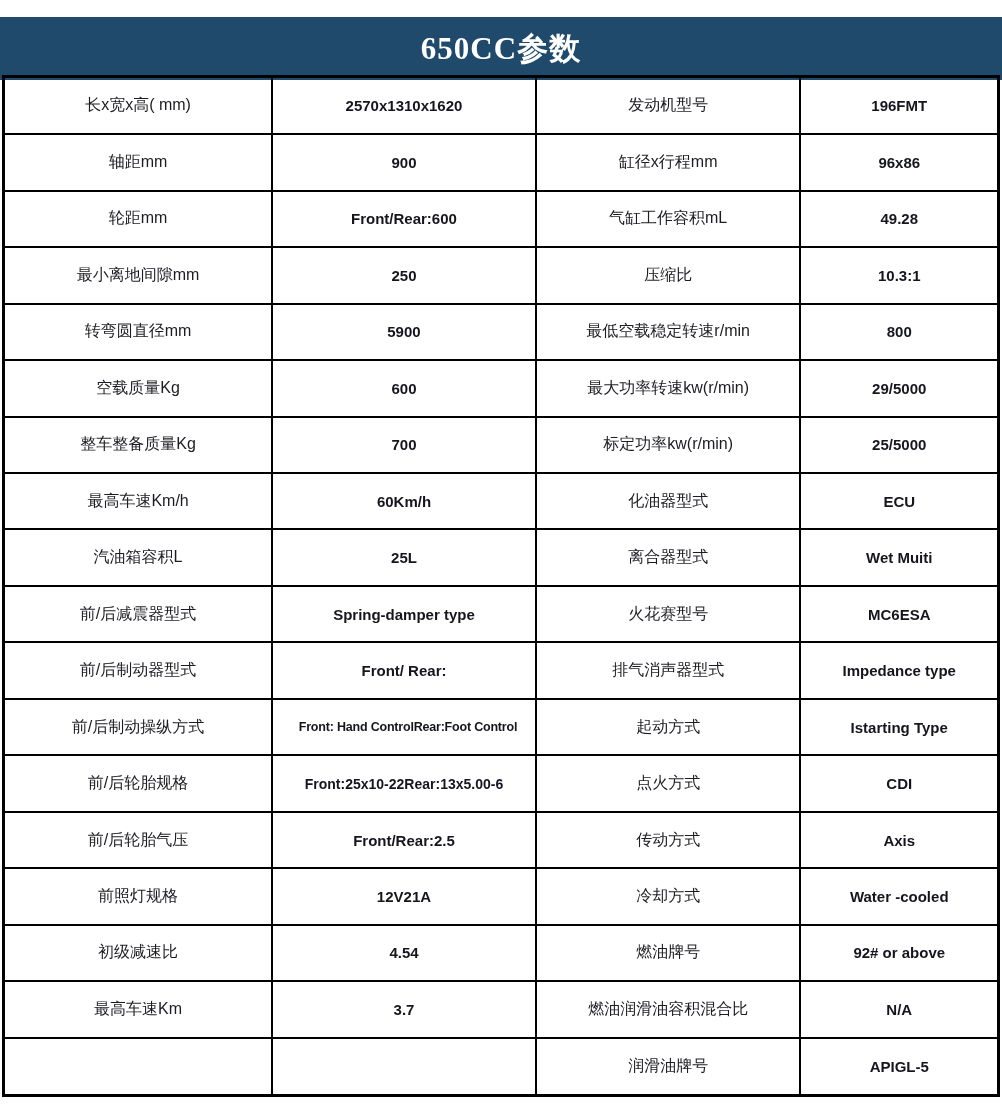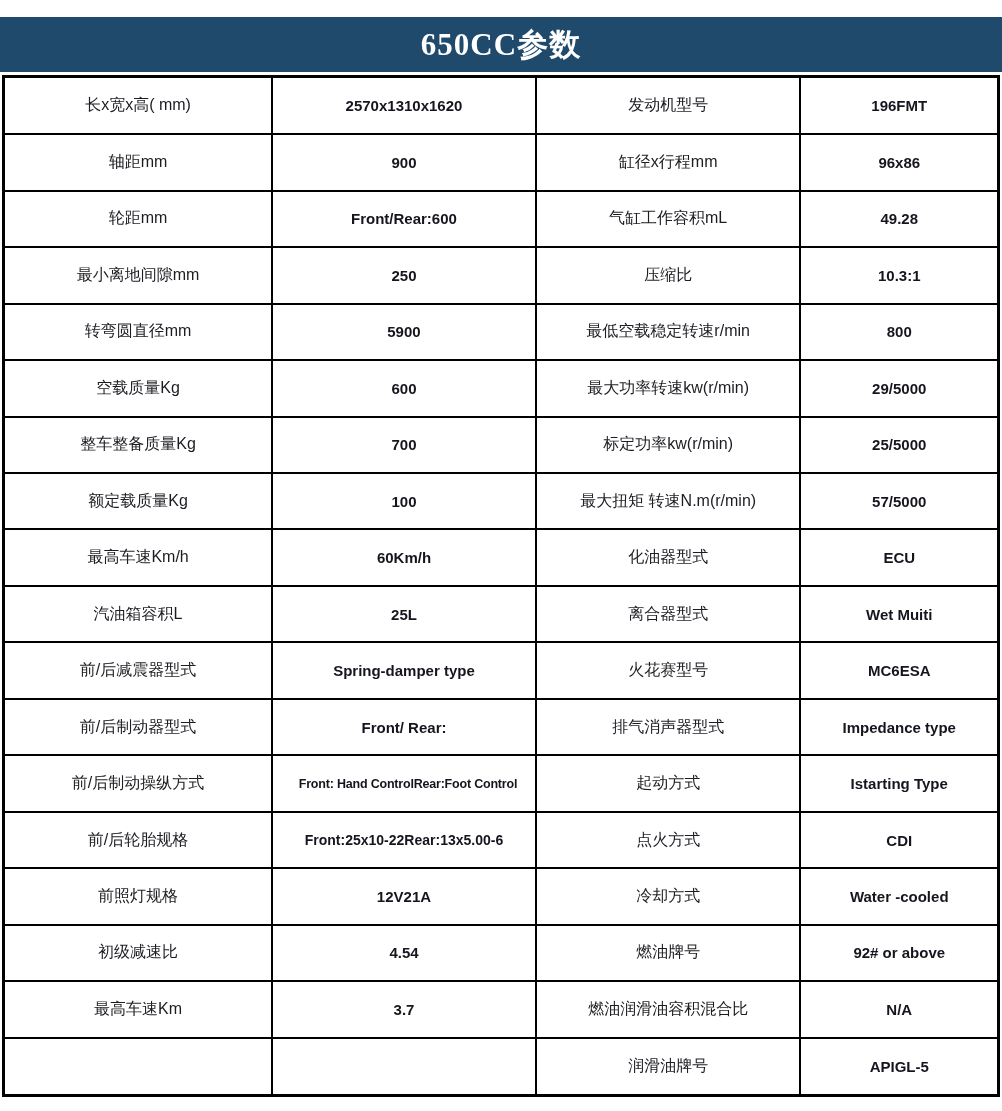--- a/index.html
+++ b/index.html
@@ -13,21 +13,21 @@
     width: 1002px;
     height: 1111px;
     background: #ffffff;
     overflow: hidden;
   }
   .title-bar {
     position: absolute;
     top: 17px;
     left: 0;
     width: 1002px;
-    height: 55px;
+    height: 63px;
     background: #1F4A6B;
     color: #ffffff;
     display: flex;
     align-items: center;
     justify-content: center;
     font-family: "Liberation Serif", serif;
     font-weight: bold;
     font-size: 31px;
     letter-spacing: 1px;
   }
@@ -118,26 +118,20 @@
           <td class="label">最大功率转速kw(r/min)</td>
           <td class="value">29/5000</td>
         </tr>
         <tr>
           <td class="label">整车整备质量Kg</td>
           <td class="value">700</td>
           <td class="label">标定功率kw(r/min)</td>
           <td class="value">25/5000</td>
         </tr>
         <tr>
-          <td class="label">额定载质量Kg</td>
-          <td class="value">100</td>
-          <td class="label">最大扭矩 转速N.m(r/min)</td>
-          <td class="value">57/5000</td>
-        </tr>
-        <tr>
           <td class="label">最高车速Km/h</td>
           <td class="value">60Km/h</td>
           <td class="label">化油器型式</td>
           <td class="value">ECU</td>
         </tr>
         <tr>
           <td class="label">汽油箱容积L</td>
           <td class="value">25L</td>
           <td class="label">离合器型式</td>
           <td class="value">Wet Muiti</td>
@@ -160,20 +154,26 @@
           <td class="label">起动方式</td>
           <td class="value">Istarting Type</td>
         </tr>
         <tr>
           <td class="label">前/后轮胎规格</td>
           <td class="value long">Front:25x10-22Rear:13x5.00-6</td>
           <td class="label">点火方式</td>
           <td class="value">CDI</td>
         </tr>
         <tr>
+          <td class="label">前/后轮胎气压</td>
+          <td class="value">Front/Rear:2.5</td>
+          <td class="label">传动方式</td>
+          <td class="value">Axis</td>
+        </tr>
+        <tr>
           <td class="label">前照灯规格</td>
           <td class="value">12V21A</td>
           <td class="label">冷却方式</td>
           <td class="value">Water -cooled</td>
         </tr>
         <tr>
           <td class="label">初级减速比</td>
           <td class="value">4.54</td>
           <td class="label">燃油牌号</td>
           <td class="value">92# or above</td>

